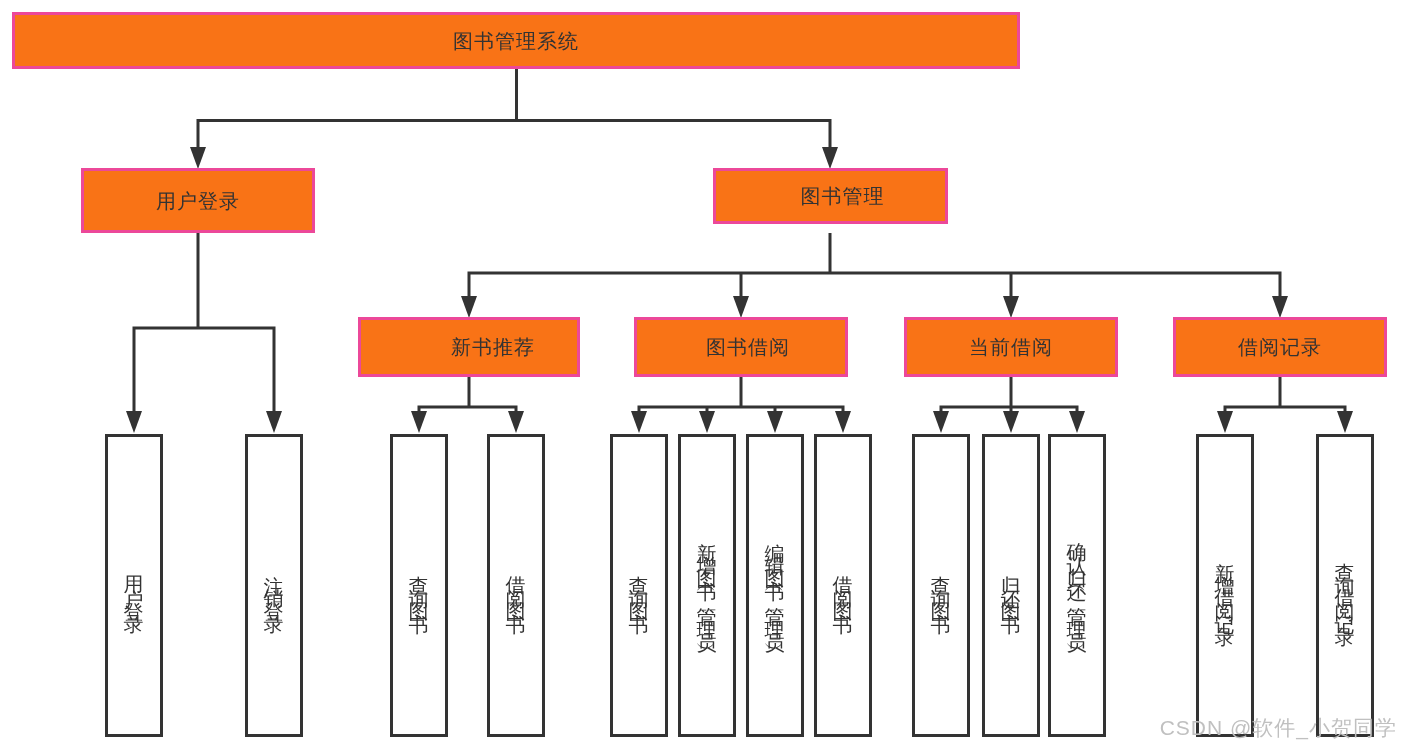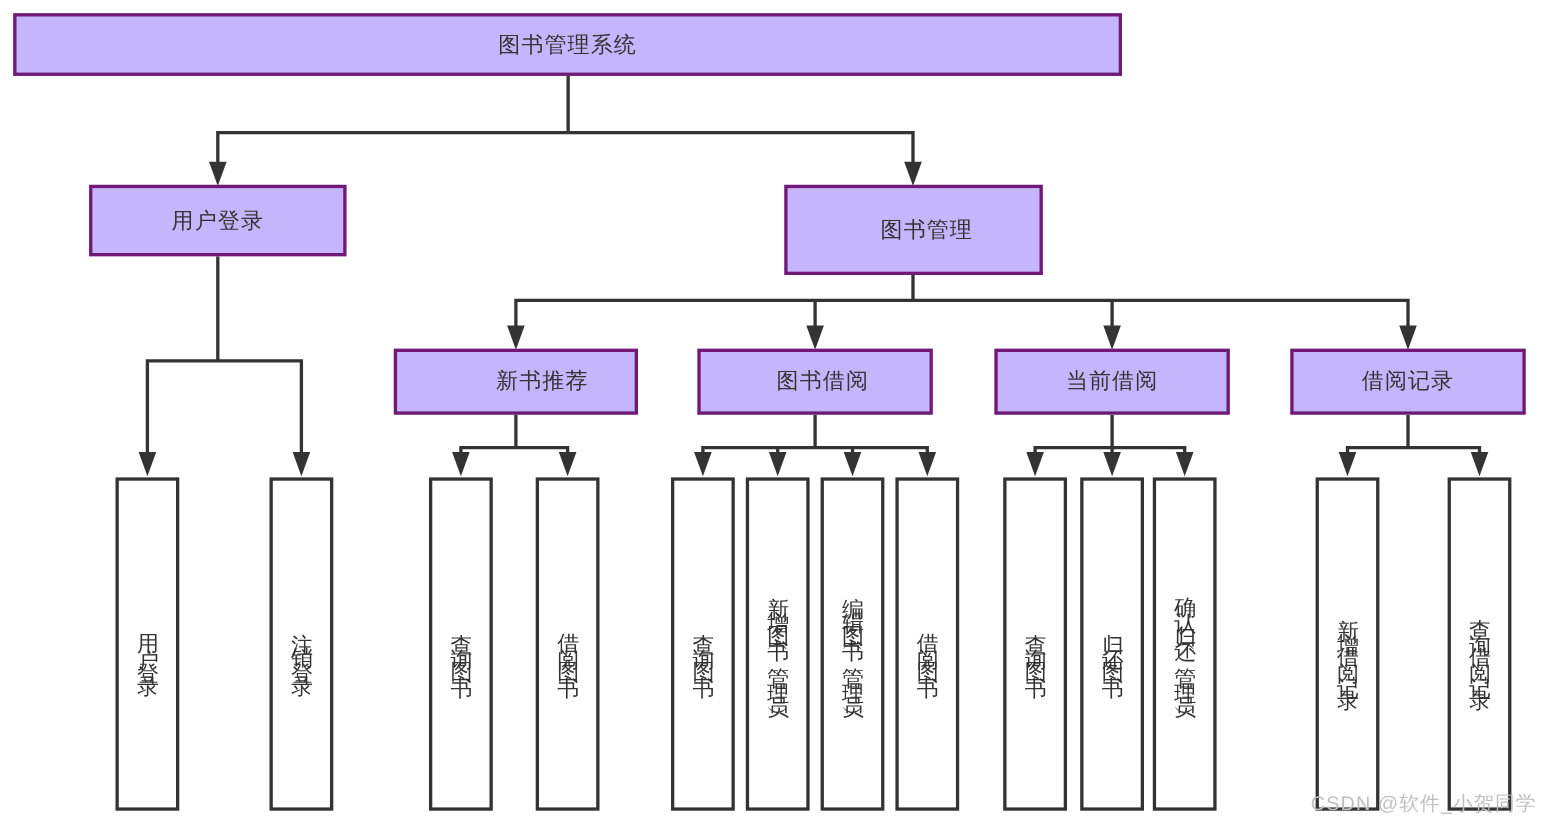--- a/index.html
+++ b/index.html
@@ -18,22 +18,22 @@
   }
   .connectors {
     position: absolute;
     left: 0;
     top: 0;
     z-index: 1;
   }
   .node {
     position: absolute;
     box-sizing: border-box;
-    border: 3px solid #701a75;
-    background: #c4b5fd;
+    border: 3px solid #ec4899;
+    background: #f97316;
     display: flex;
     align-items: center;
     justify-content: center;
     z-index: 2;
   }
   .node .hlabel {
     font-size: 20px;
     letter-spacing: 1px;
     line-height: 1;
     color: #333333;
@@ -61,21 +61,21 @@
     font-size: 20px;
     line-height: 1.1;
     letter-spacing: 13px;
     color: #333333;
     white-space: nowrap;
   }
   .watermark {
     position: absolute;
     right: 8px;
     bottom: 5px;
-    font-size: 18px;
+    font-size: 21px;
     color: #c0c0c0;
     letter-spacing: 1px;
     z-index: 3;
     white-space: nowrap;
   }
 </style>
 </head>
 <body>
 
 <div class="canvas">
@@ -143,21 +143,21 @@
     </g>
   </svg>
 
   <div class="node" style="left:12px; top:12px; width:1008px; height:57px;">
     <span class="hlabel root-label">图书管理系统</span>
   </div>
 
   <div class="node" style="left:81px; top:168px; width:234px; height:65px;">
     <span class="hlabel">用户登录</span>
   </div>
-  <div class="node" style="left:713px; top:168px; width:235px; height:82px;padding-left:24px;">
+  <div class="node" style="left:713px; top:168px; width:235px; height:56px;padding-left:24px;">
     <span class="hlabel">图书管理</span>
   </div>
 
   <div class="node" style="left:358px; top:317px; width:222px; height:60px;padding-left:48px;">
     <span class="hlabel">新书推荐</span>
   </div>
   <div class="node" style="left:634px; top:317px; width:214px; height:60px;padding-left:14px;">
     <span class="hlabel">图书借阅</span>
   </div>
   <div class="node" style="left:904px; top:317px; width:214px; height:60px;align-items:center;">

